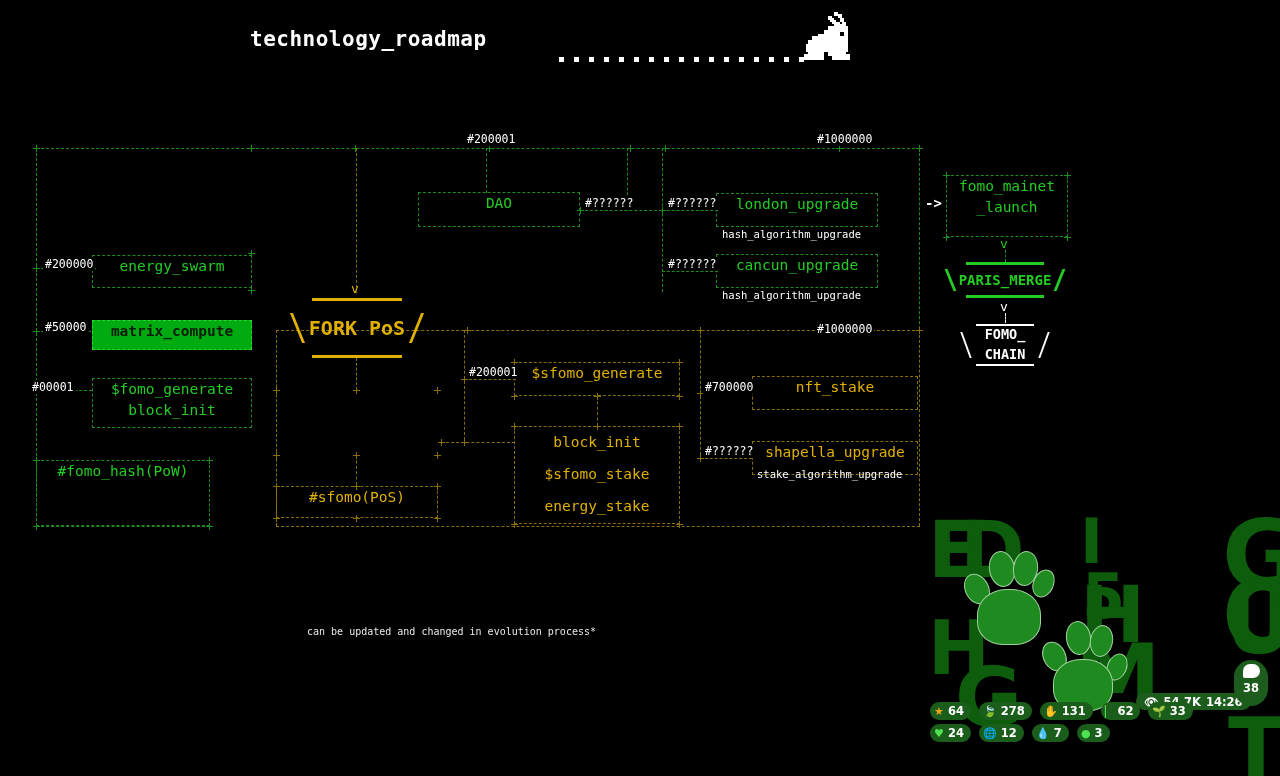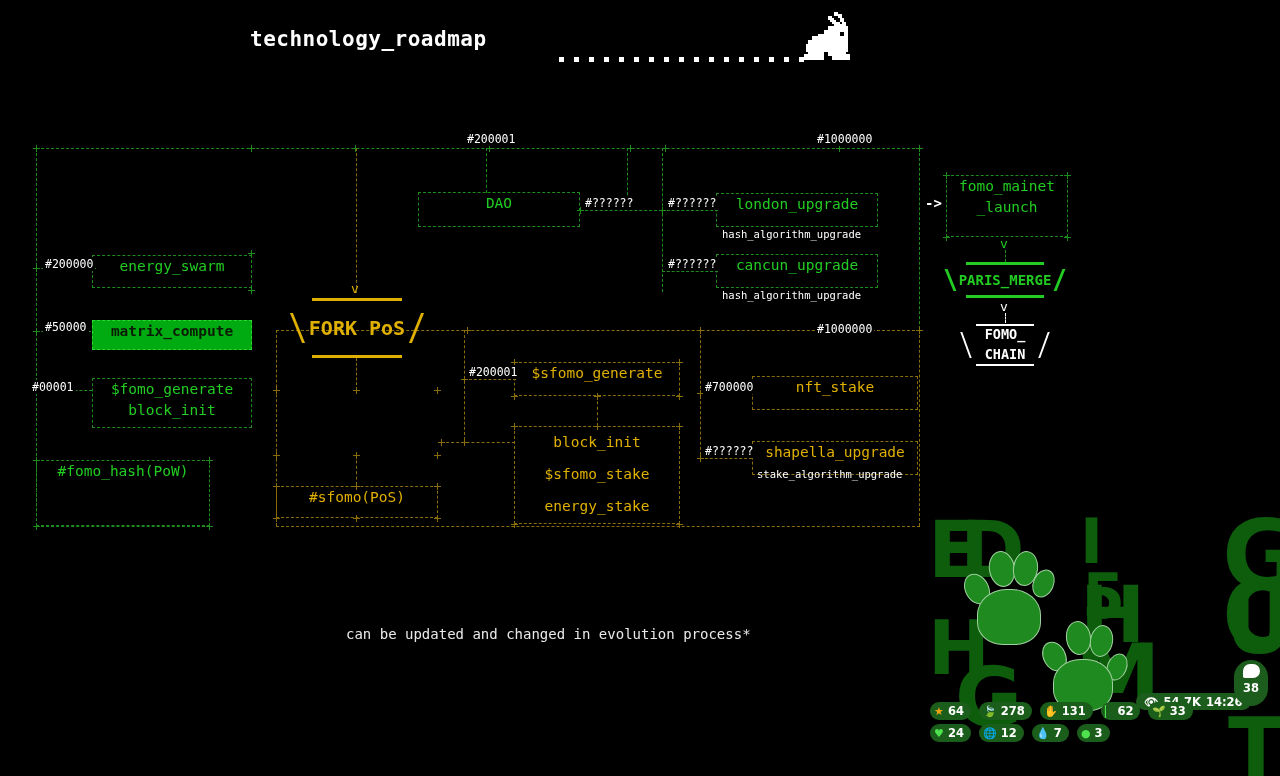--- a/index.html
+++ b/index.html
@@ -71,22 +71,22 @@
   .hexbox .label{
     position:absolute;left:0;right:0;top:50%;transform:translateY(-50%);
     text-align:center;font-weight:bold;white-space:nowrap;
   }
 
   .arrowtxt{position:absolute;color:#ffffff;font-size:14px;font-weight:bold;}
   .vmark{position:absolute;color:#e0b000;font-size:13px;}
   .vmark.gm{color:#22cc22;}
 
   #footnote{
-    position:absolute;left:346px;top:626px;
-    color:#e9e9e9;font-size:14px;white-space:nowrap;
+    position:absolute;left:307px;top:626px;
+    color:#e9e9e9;font-size:10px;white-space:nowrap;
   }
 
   
   .wm{
     position:absolute;color:#0d5d0d;font-weight:bold;
     font-family:"DejaVu Sans","Liberation Sans",sans-serif;
     user-select:none;
   }
 
   

